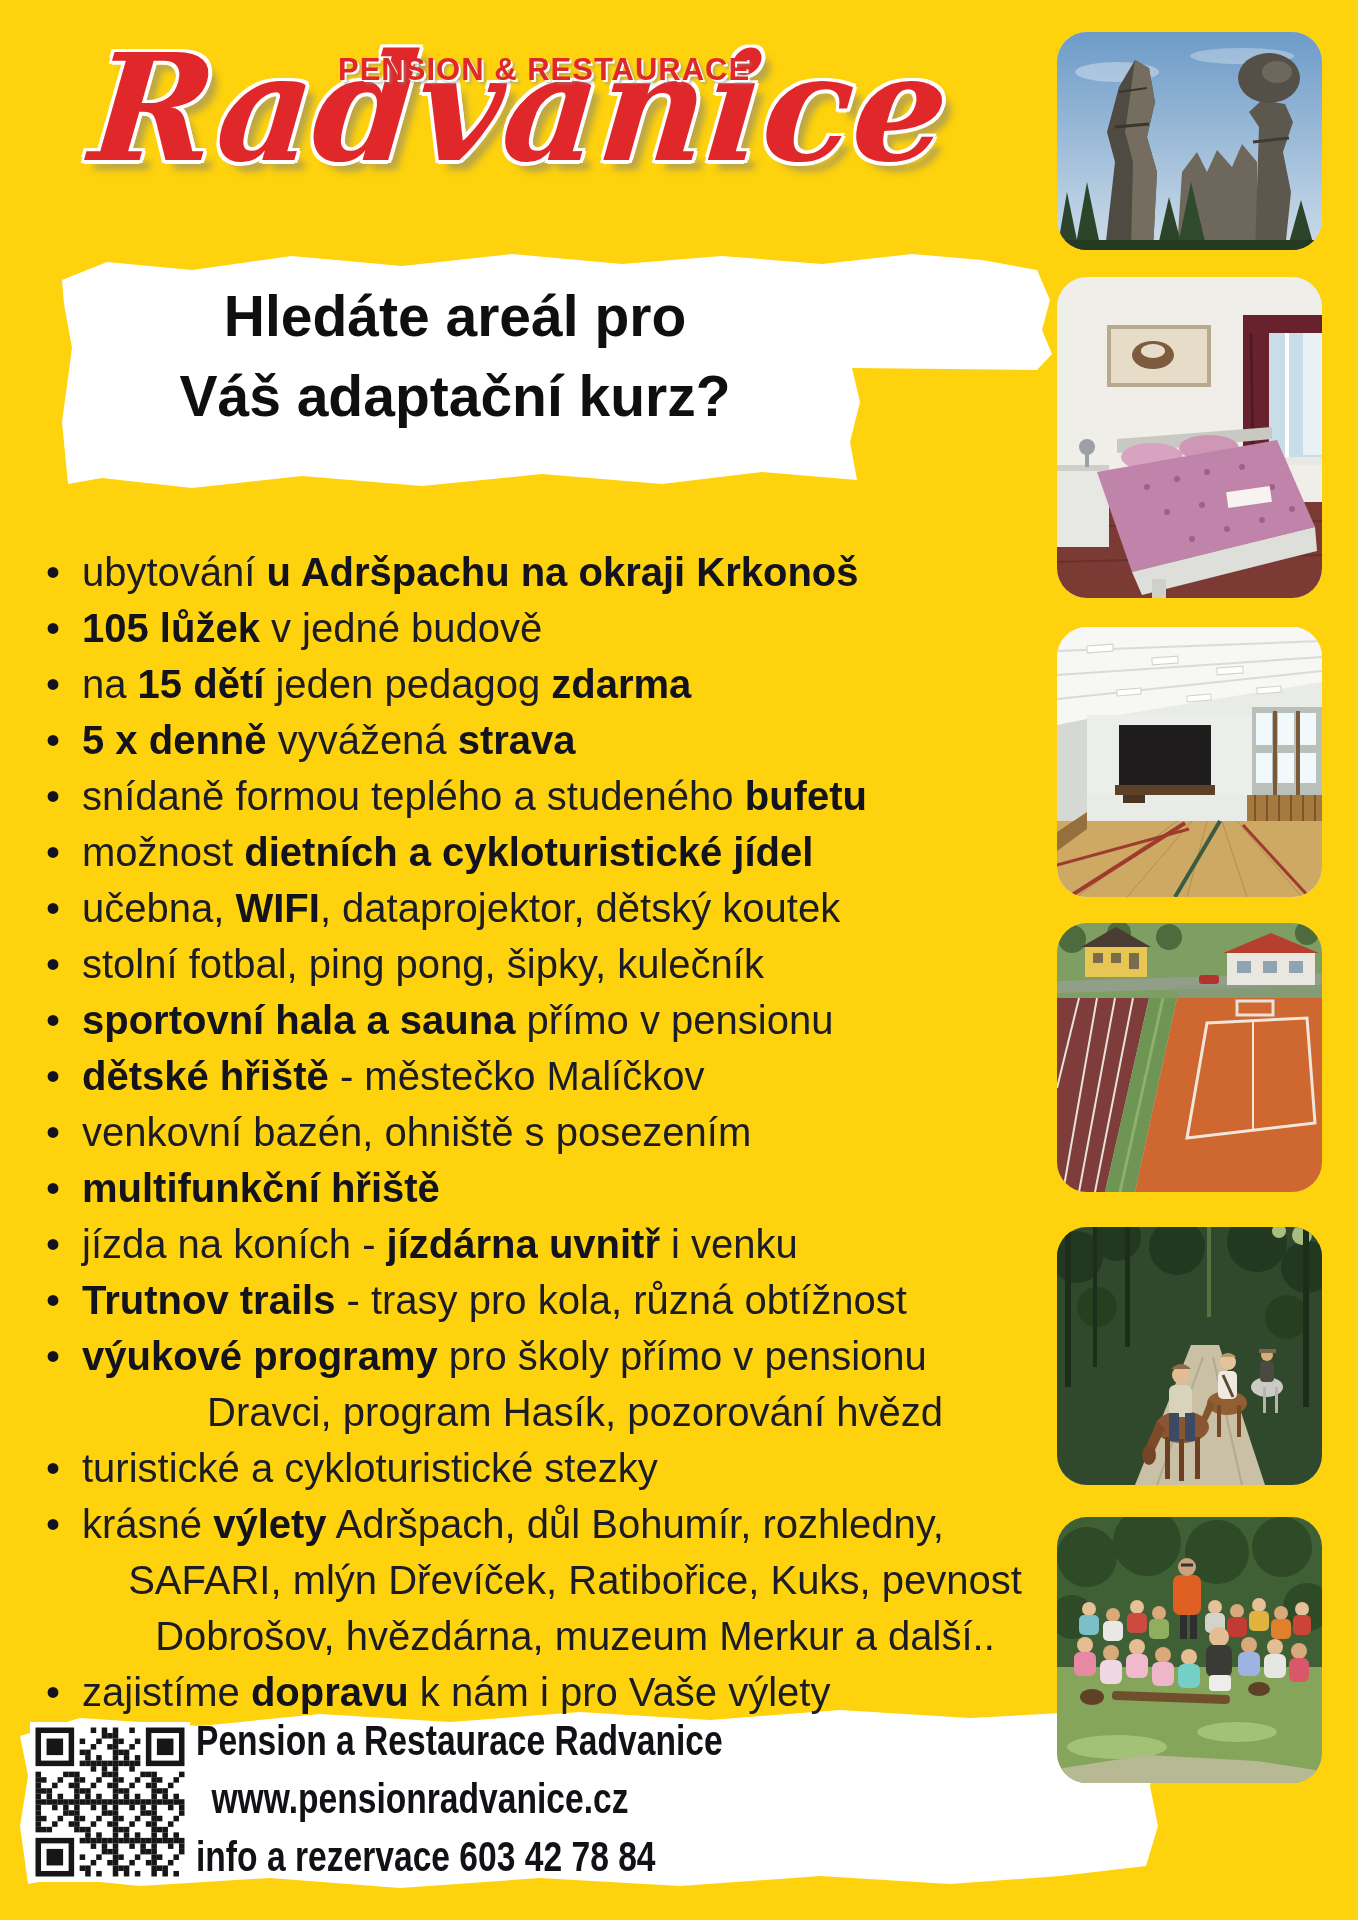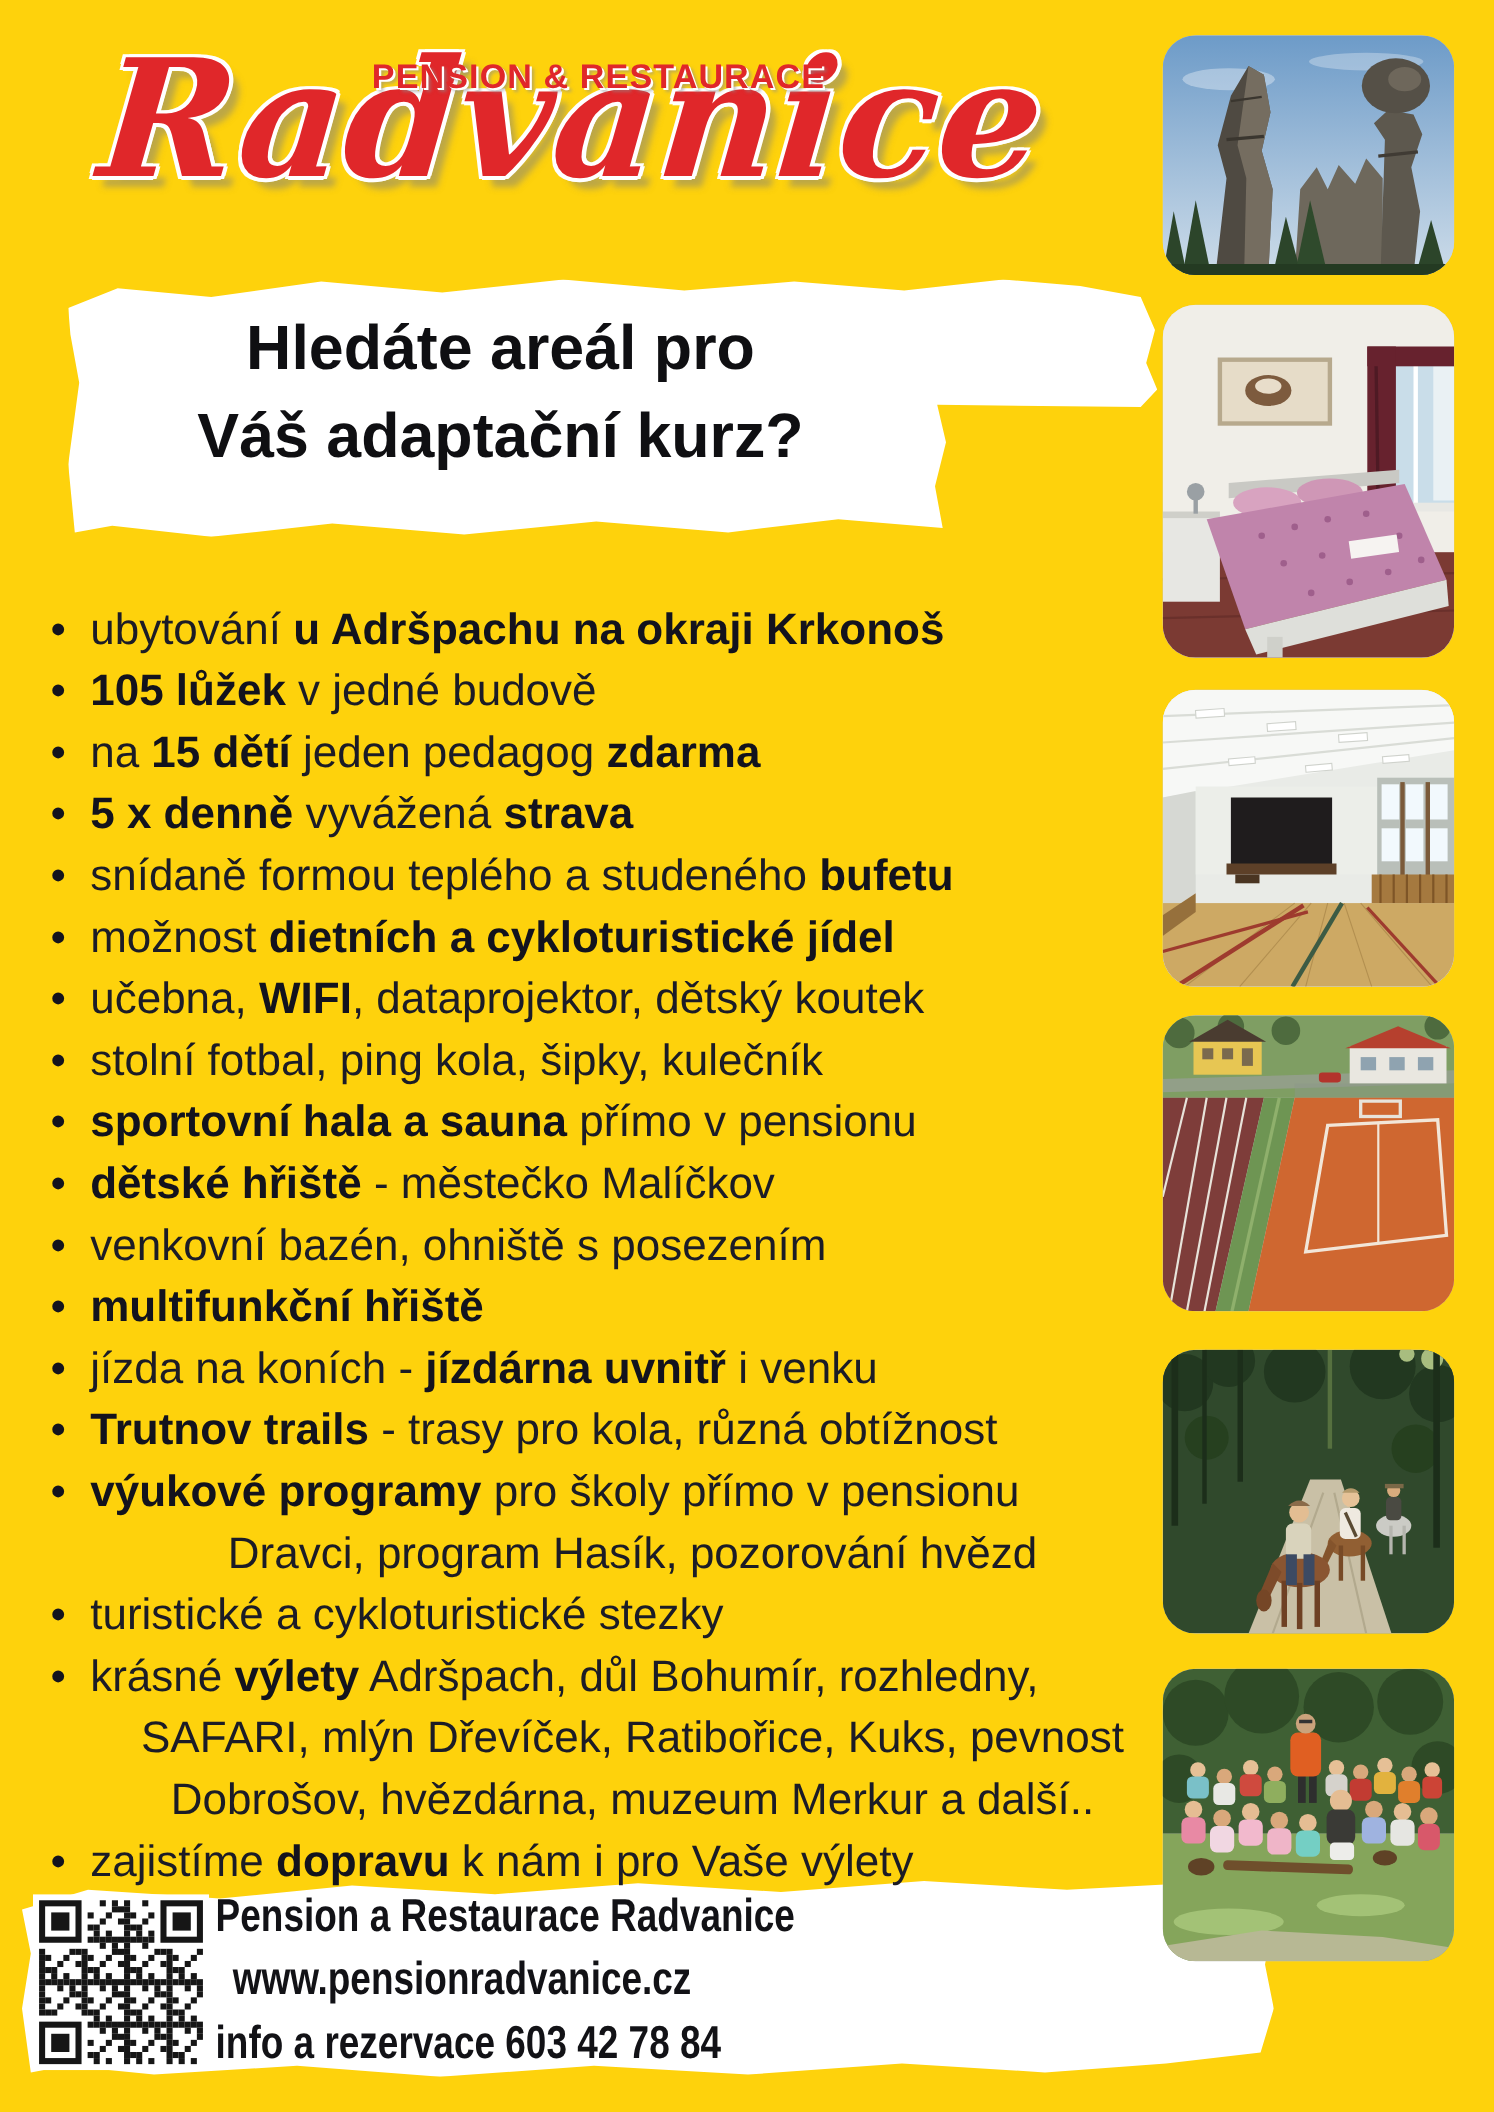--- a/index.html
+++ b/index.html
@@ -104,21 +104,21 @@
 </div>
 
 <div class="abs" id="feature-list">
     <div class="row"><span class="dot">•</span><span class="seg">ubytování </span><span class="seg b">u Adršpachu na okraji Krkonoš</span></div>
     <div class="row"><span class="dot">•</span><span class="seg b">105 lůžek</span><span class="seg"> v jedné budově</span></div>
     <div class="row"><span class="dot">•</span><span class="seg">na </span><span class="seg b">15 dětí</span><span class="seg"> jeden pedagog </span><span class="seg b">zdarma</span></div>
     <div class="row"><span class="dot">•</span><span class="seg b">5 x denně</span><span class="seg"> vyvážená </span><span class="seg b">strava</span></div>
     <div class="row"><span class="dot">•</span><span class="seg">snídaně formou teplého a studeného </span><span class="seg b">bufetu</span></div>
     <div class="row"><span class="dot">•</span><span class="seg">možnost </span><span class="seg b">dietních a cykloturistické jídel</span></div>
     <div class="row"><span class="dot">•</span><span class="seg">učebna, </span><span class="seg b">WIFI</span><span class="seg">, dataprojektor, dětský koutek</span></div>
-    <div class="row"><span class="dot">•</span><span class="seg">stolní fotbal, ping kola, šipky, kulečník</span></div>
+    <div class="row"><span class="dot">•</span><span class="seg">stolní fotbal, ping pong, šipky, kulečník</span></div>
     <div class="row"><span class="dot">•</span><span class="seg b">sportovní hala a sauna</span><span class="seg"> přímo v pensionu</span></div>
     <div class="row"><span class="dot">•</span><span class="seg b">dětské hřiště</span><span class="seg"> - městečko Malíčkov</span></div>
     <div class="row"><span class="dot">•</span><span class="seg">venkovní bazén, ohniště s posezením</span></div>
     <div class="row"><span class="dot">•</span><span class="seg b">multifunkční hřiště</span></div>
     <div class="row"><span class="dot">•</span><span class="seg">jízda na koních - </span><span class="seg b">jízdárna uvnitř</span><span class="seg"> i venku</span></div>
     <div class="row"><span class="dot">•</span><span class="seg b">Trutnov trails</span><span class="seg"> - trasy pro kola, různá obtížnost</span></div>
     <div class="row"><span class="dot">•</span><span class="seg b">výukové programy</span><span class="seg"> pro školy přímo v pensionu</span></div>
     <div class="row cont"><span class="dot"></span><span class="seg">Dravci, program Hasík, pozorování hvězd</span></div>
     <div class="row"><span class="dot">•</span><span class="seg">turistické a cykloturistické stezky</span></div>
     <div class="row"><span class="dot">•</span><span class="seg">krásné </span><span class="seg b">výlety</span><span class="seg"> Adršpach, důl Bohumír, rozhledny,</span></div>

